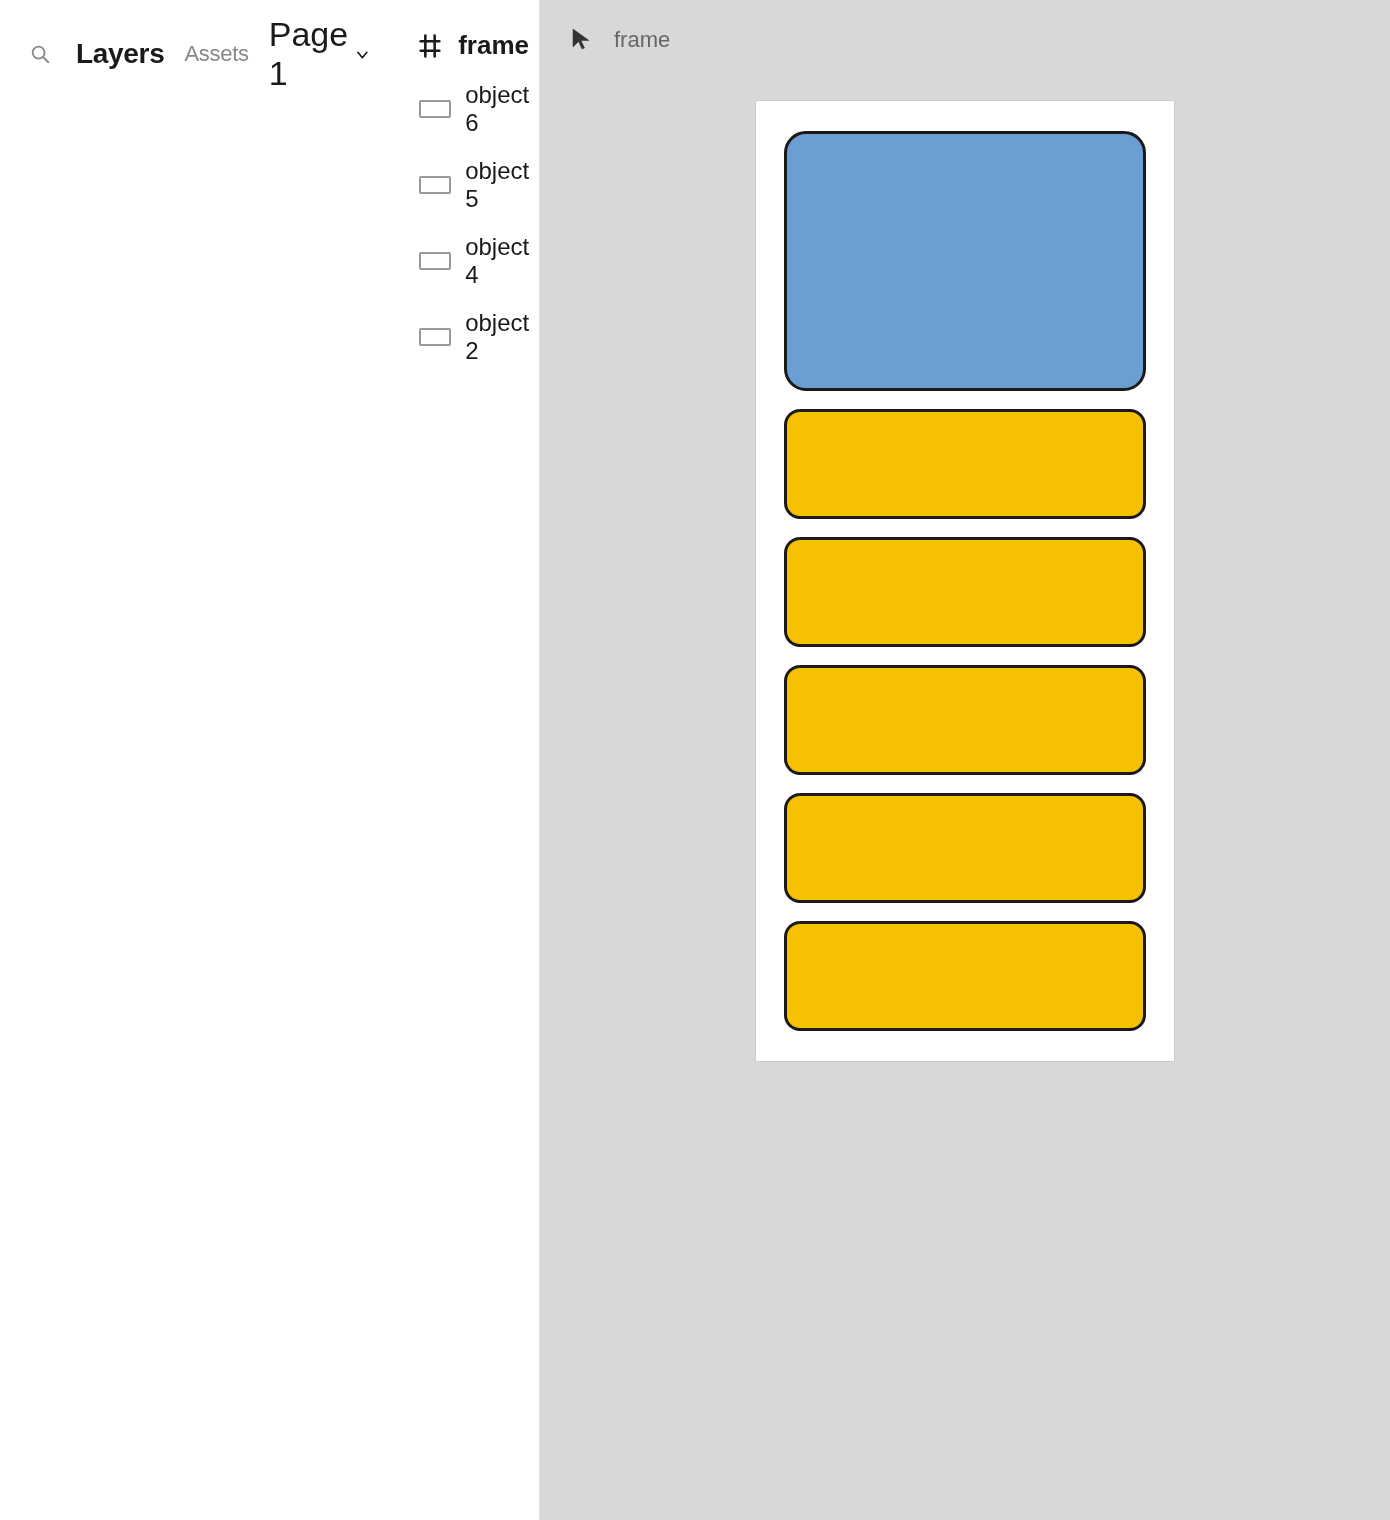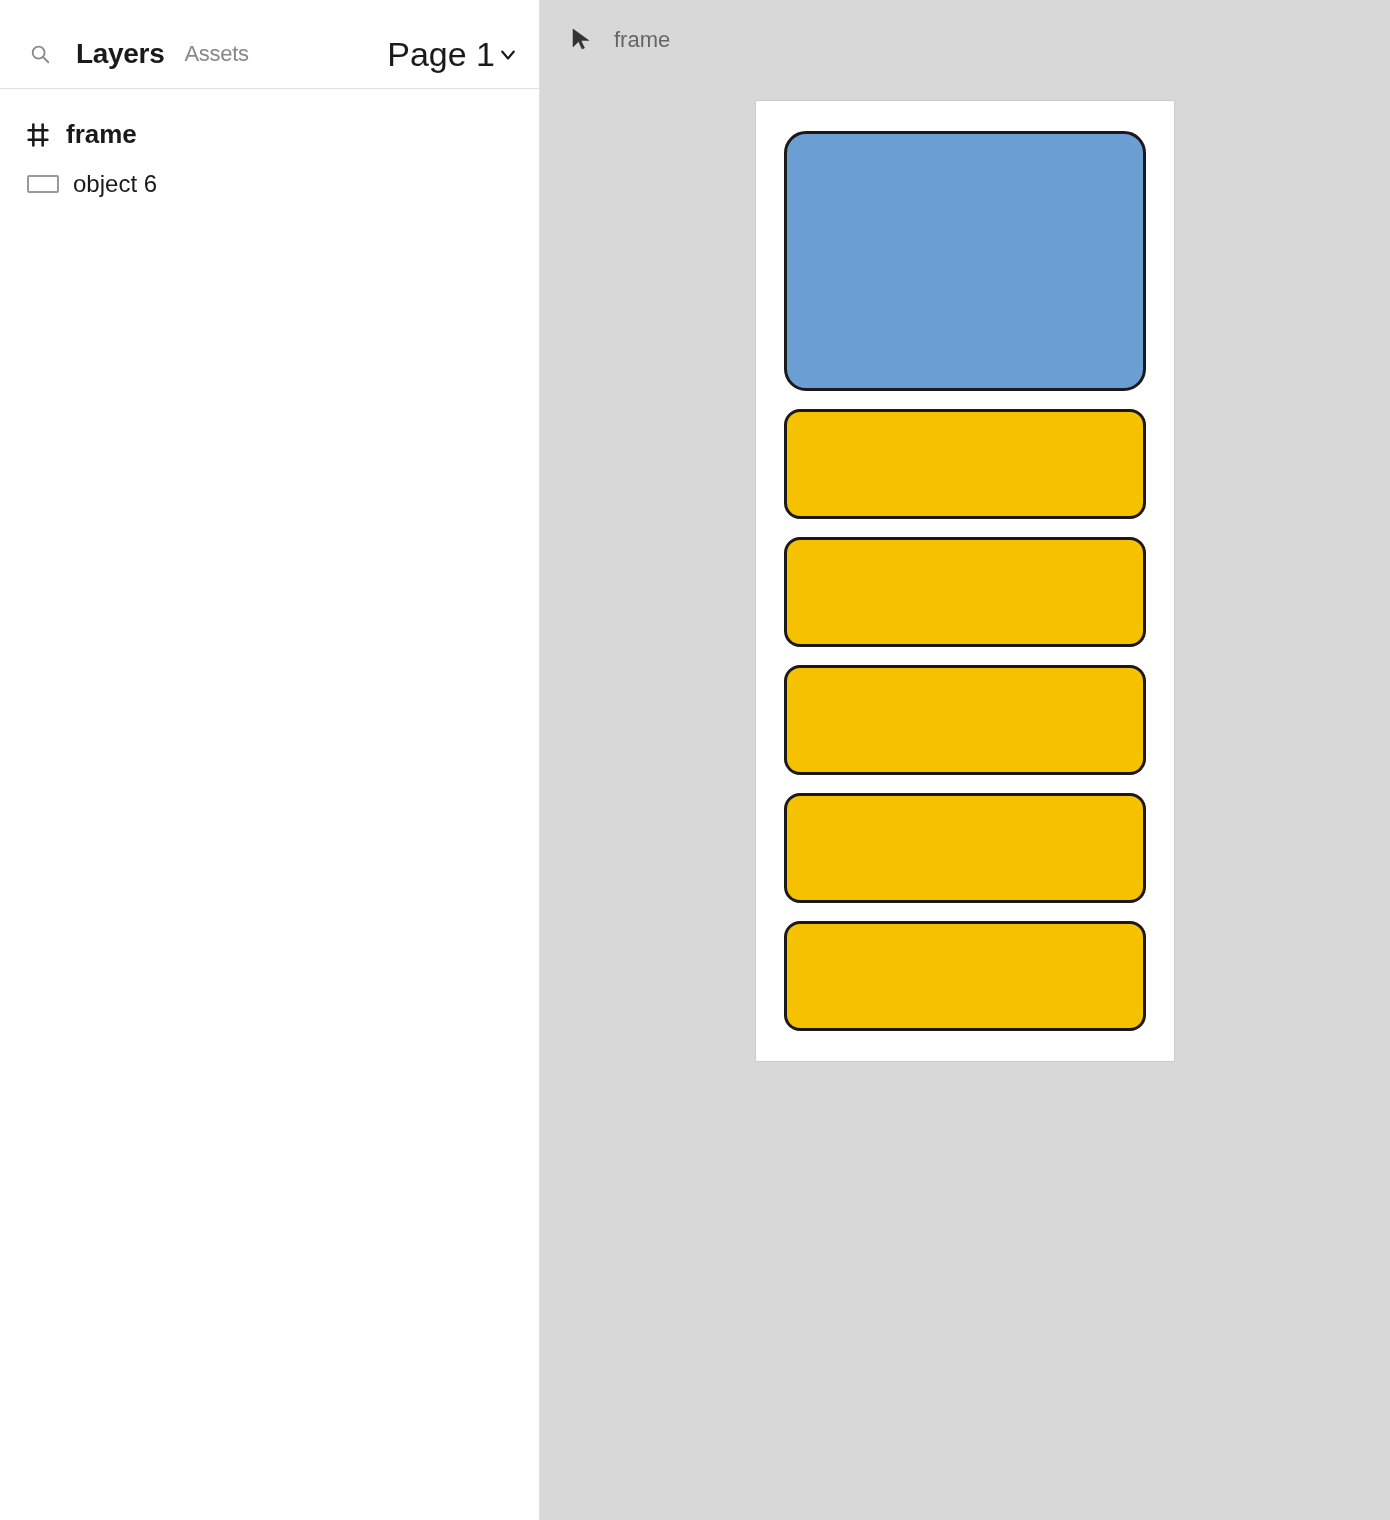--- a/index.html
+++ b/index.html
@@ -18,21 +18,21 @@
       display: flex;
       flex: 1;
       height: 100%;
     }
 
     
     .left-panel {
       width: 540px;
       background: #ffffff;
       display: flex;
-      flex-direction: column;
+      flex-direction: row;
       border-right: 1px solid #e0e0e0;
       flex-shrink: 0;
     }
 
     .panel-header {
       display: flex;
       align-items: center;
       padding: 20px 24px 0 24px;
       gap: 20px;
       height: 88px;
@@ -273,23 +273,41 @@
         <span class="layer-label frame-label">frame</span>
       </div>
 
       <div class="layer-item child-item">
         <div class="rect-icon">
           <div class="rect-icon-wide"></div>
         </div>
         <span class="layer-label">object 6</span>
       </div>
 
-
-
-
+      <div class="layer-item child-item">
+        <div class="rect-icon">
+          <div class="rect-icon-wide"></div>
+        </div>
+        <span class="layer-label">object 5</span>
+      </div>
+
+      <div class="layer-item child-item">
+        <div class="rect-icon">
+          <div class="rect-icon-wide"></div>
+        </div>
+        <span class="layer-label">object 4</span>
+      </div>
+
+
+      <div class="layer-item child-item">
+        <div class="rect-icon">
+          <div class="rect-icon-wide"></div>
+        </div>
+        <span class="layer-label">object 2</span>
+      </div>
 
 
     </div>
   </div>
 
   <div class="right-panel">
 
     <div class="canvas-header">
       <div class="cursor-icon">
         <svg width="22" height="26" viewBox="0 0 22 26" fill="none">

